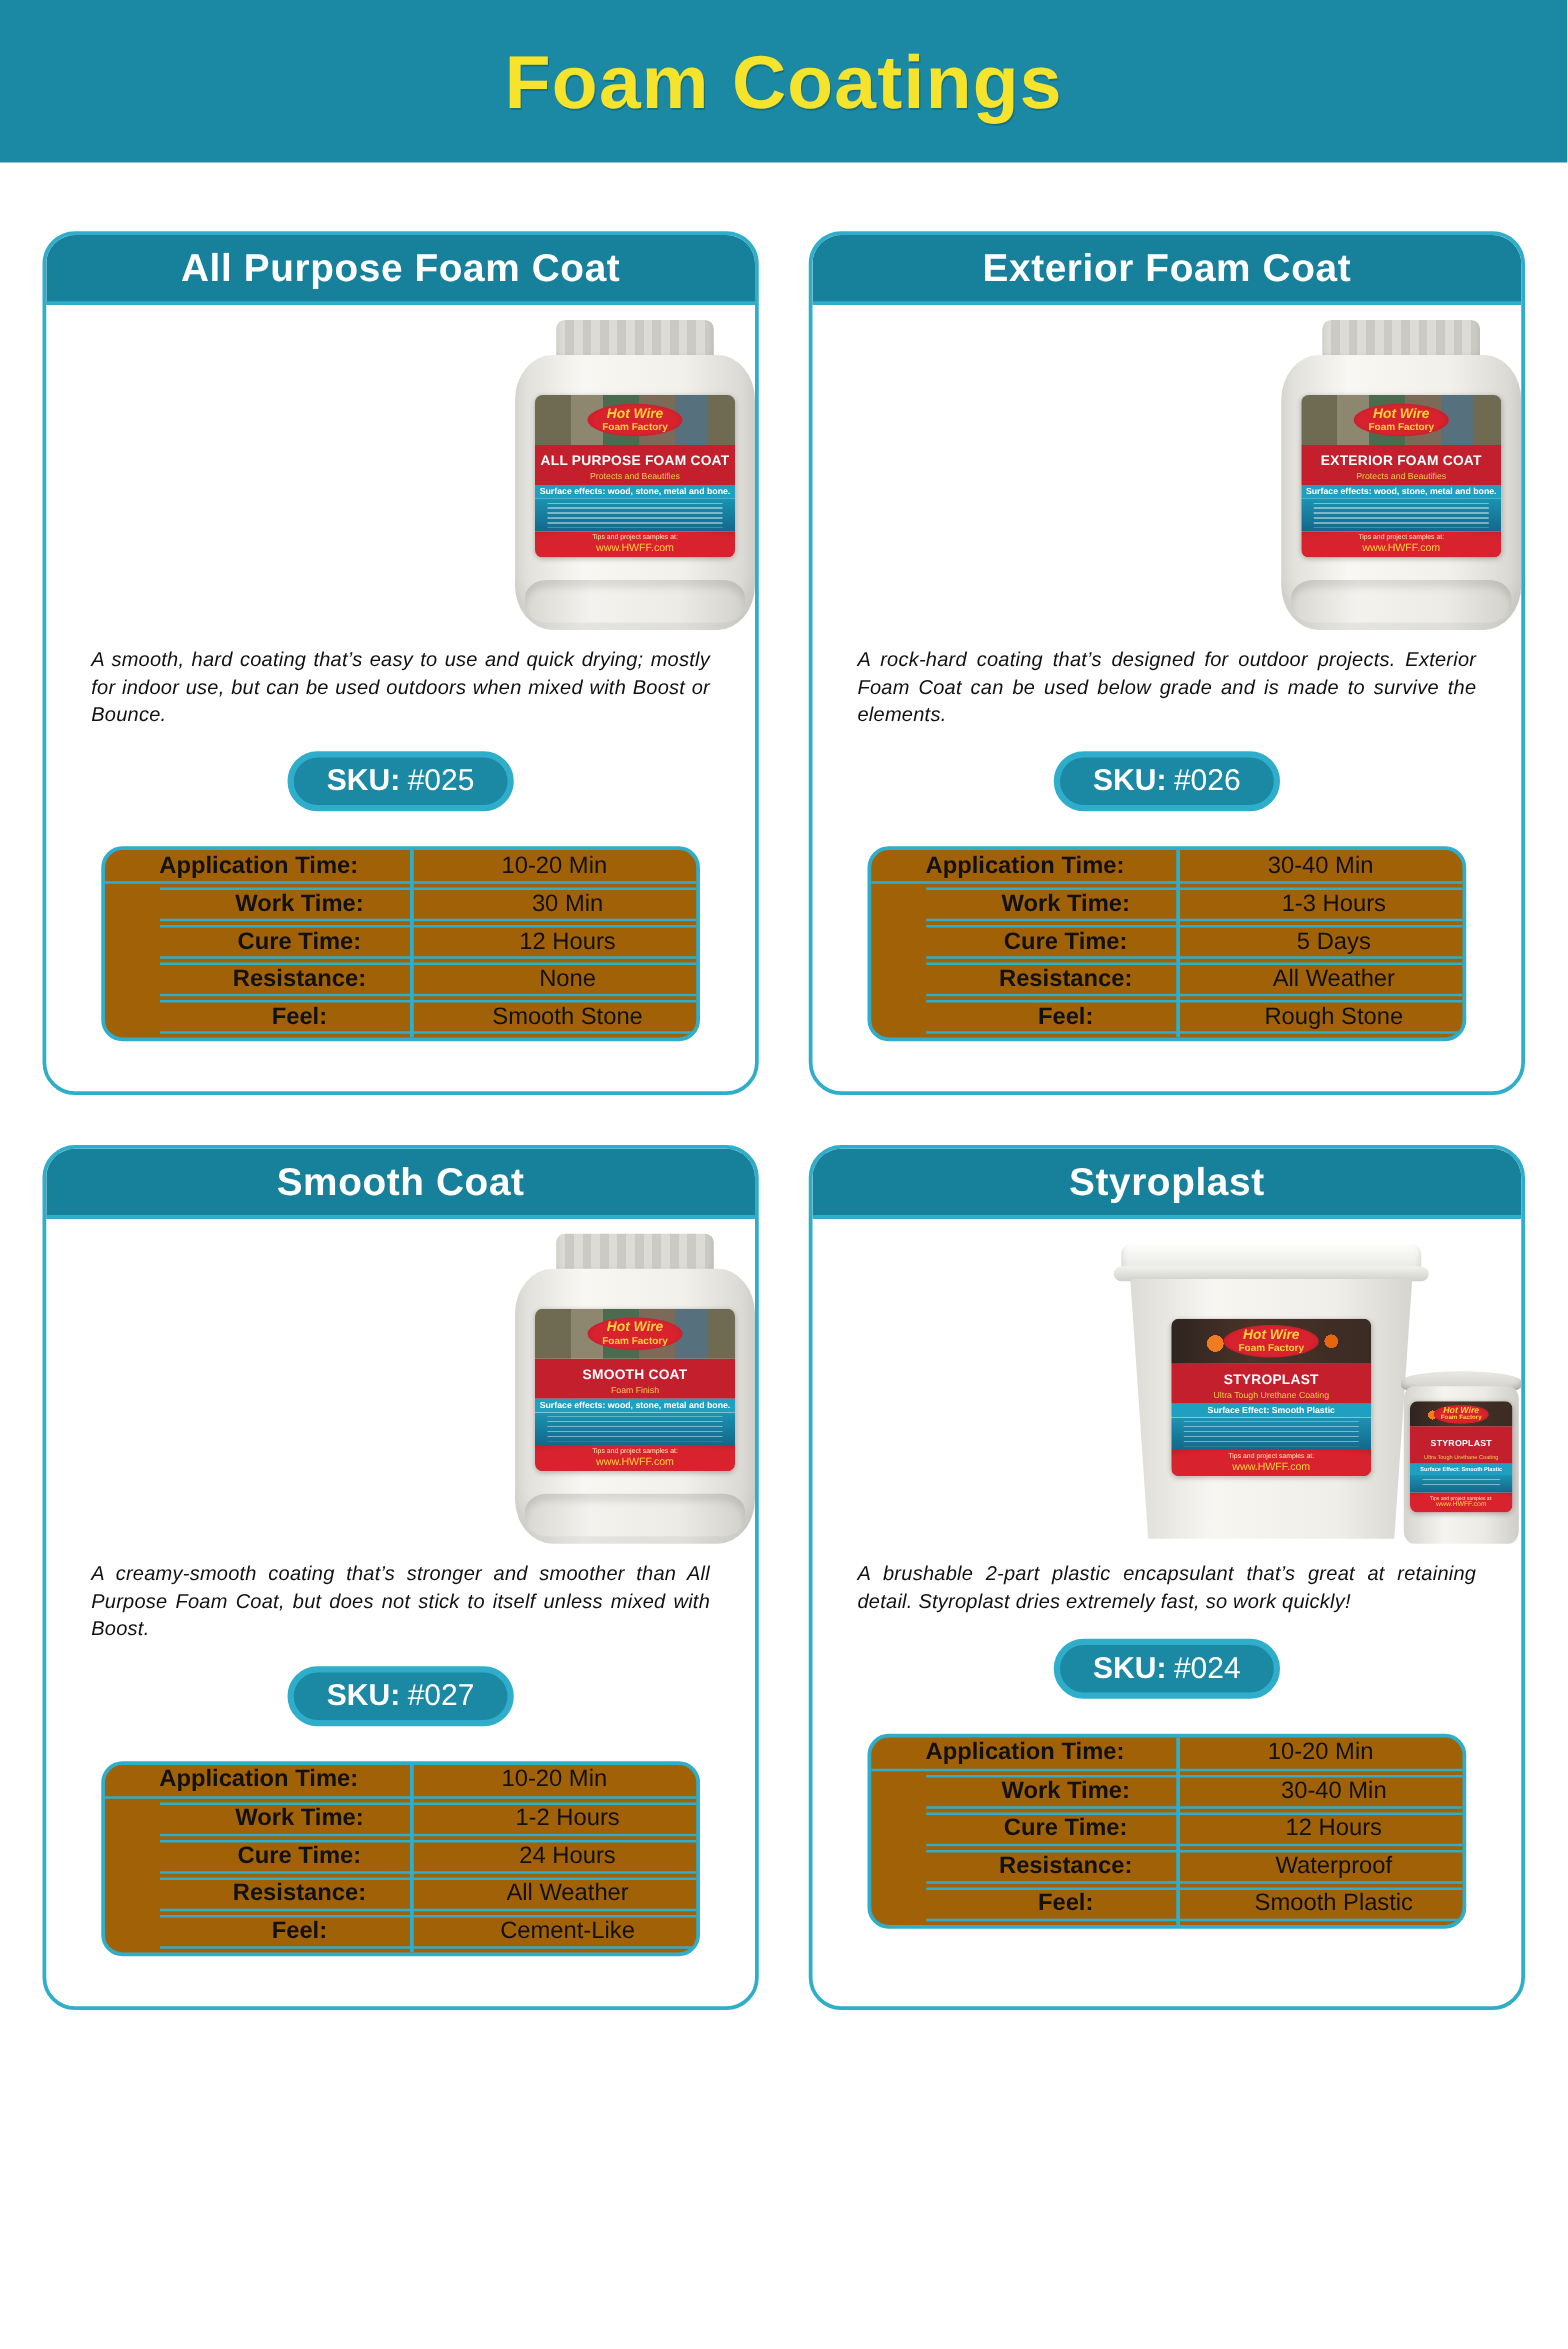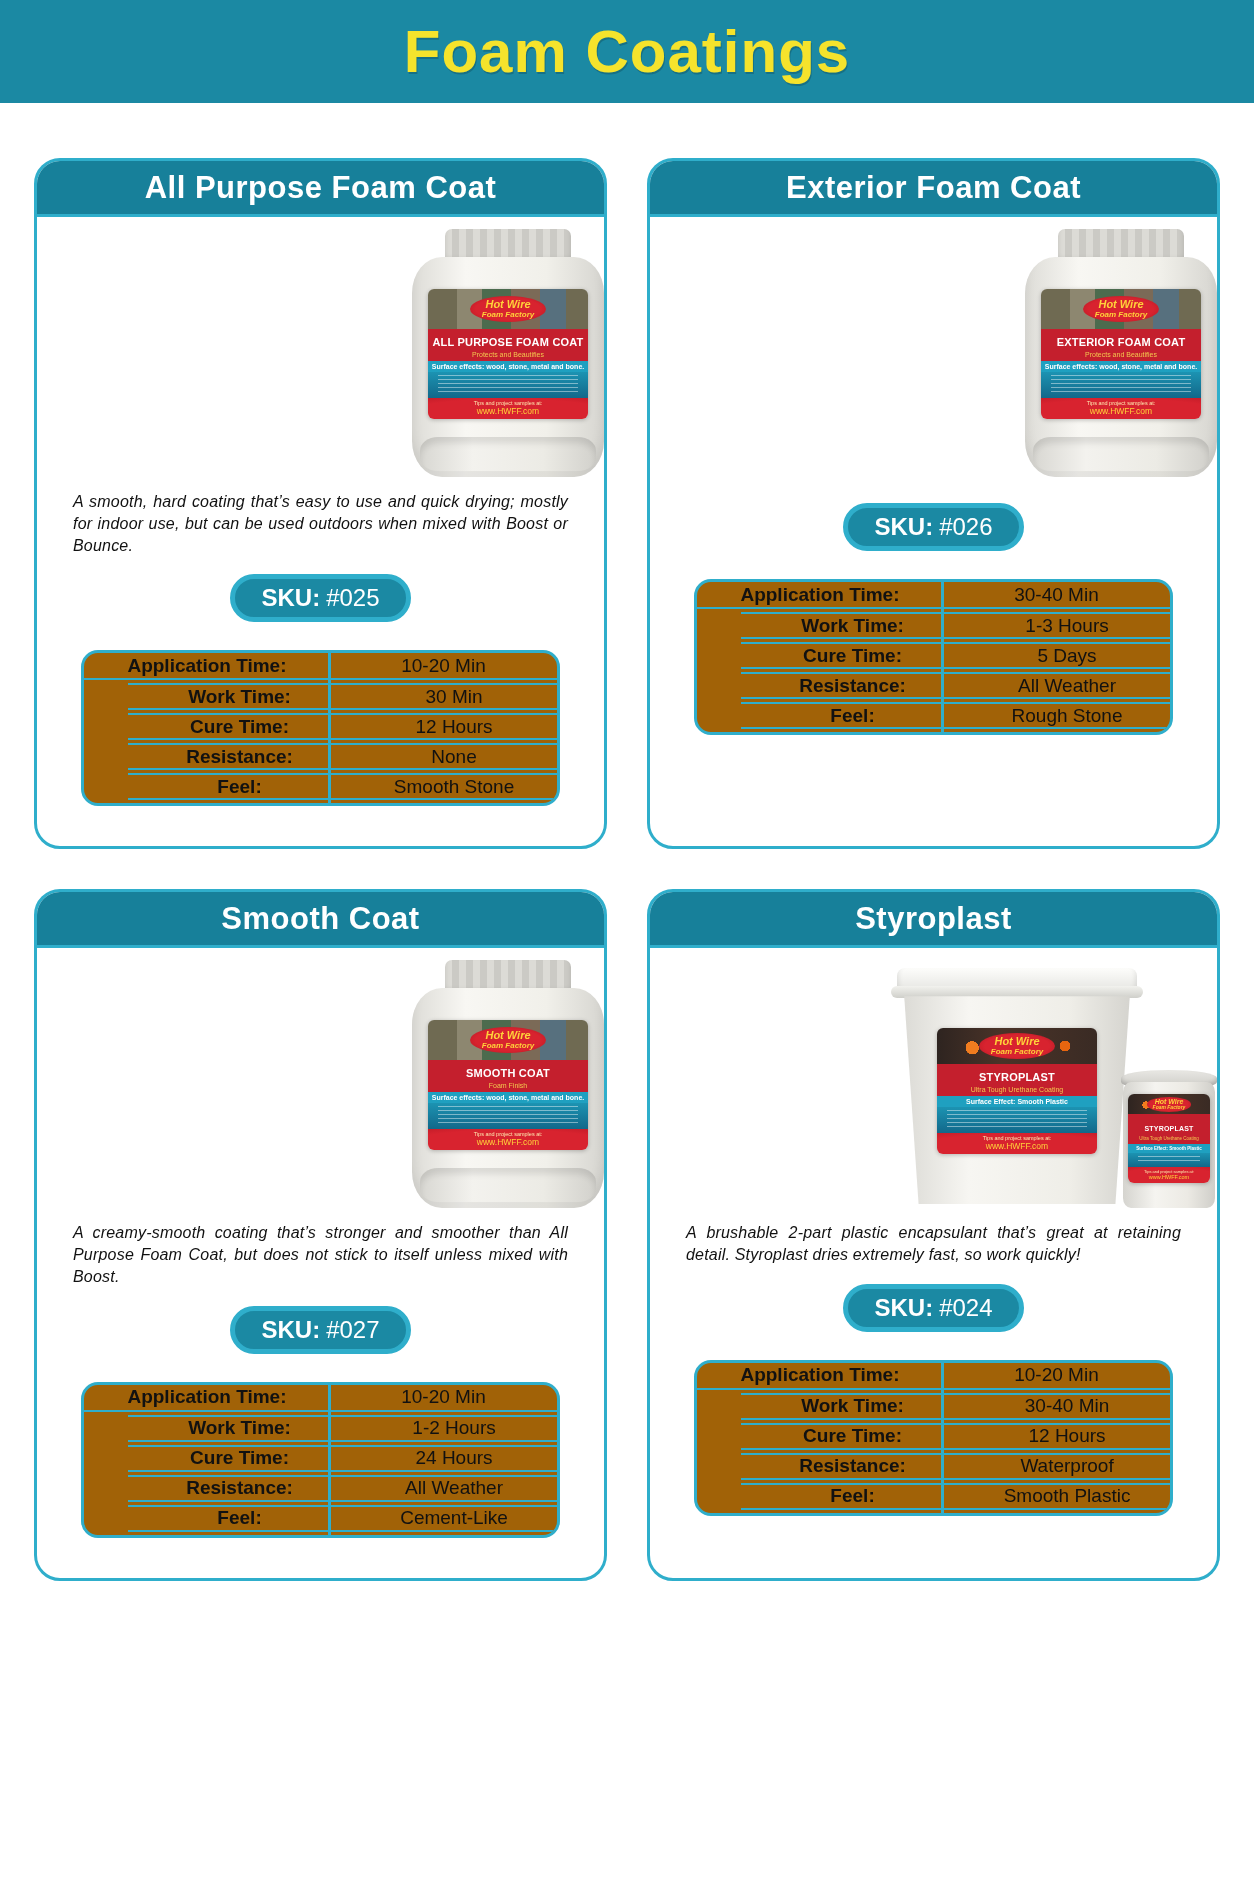--- a/index.html
+++ b/index.html
@@ -11,21 +11,21 @@
     --label-blue:#1FA0C0;
     --ink:#111;
   }
   *{box-sizing:border-box; margin:0; padding:0;}
   html,body{background:#fff;}
   body{
     width:1254px; min-height:1879px; margin:0 auto;
     font-family:"Liberation Sans", sans-serif; color:var(--ink);
   }
   
-  .banner{height:103px; background:var(--primary); display:flex; align-items:center; justify-content:center;}
+  .banner{height:130px; background:var(--primary); display:flex; align-items:center; justify-content:center;}
   .banner-title{
     color:var(--yellow); font-size:60px; font-weight:800; letter-spacing:1px;
     text-shadow:1px 2px 0 rgba(0,0,0,.18);
   }
   
   .cards{
     display:grid; grid-template-columns:1fr 1fr;
     column-gap:48px; row-gap:100px;
     padding:55px 34px 80px;
     gap:40px;
@@ -71,21 +71,21 @@
   .label-collage{
     height:40px; position:relative;
     background:linear-gradient(90deg,#6f6a52 0 18%,#8d8770 18% 34%,#4c6b4e 34% 52%,#7b6a57 52% 70%,#57707e 70% 86%,#6f6a52 86% 100%);
     display:flex; align-items:center; justify-content:center;
   }
   .brand-badge{
     background:radial-gradient(ellipse at center,#d8232f 60%,#a8141f 100%);
     border-radius:50%; padding:3px 12px; text-align:center; line-height:1.05;
   }
   .brand-line1{display:block; color:#ffd23a; font-weight:800; font-size:11px; font-style:italic;}
-  .brand-line2{display:block; color:#ffd23a; font-weight:800; font-size:8px; font-style:italic;}
+  .brand-line2{display:block; color:#ffd23a; font-weight:800; font-size:8px; }
   .label-title-band{background:var(--red); text-align:center; padding:3px 2px 1px;}
   .label-title{color:#fff; font-weight:800; font-size:11px; letter-spacing:.2px;}
   .label-subtitle{display:block; color:#f3c84f; font-size:7px; padding:1px 0 2px;}
   .label-surface{background:var(--label-blue); color:#fff; font-size:7px; font-weight:700; text-align:center; padding:2px 1px;}
   .label-fine{
     height:26px; background:linear-gradient(#1c93b2,#12688a);
     background-clip:padding-box; position:relative;
   }
   .label-fine:before{
     content:""; position:absolute; inset:3px 10px;
@@ -271,20 +271,21 @@
           </div>
           <div class="label-surface">Surface effects: wood, stone, metal and bone.</div>
           <div class="label-fine"></div>
           <div class="label-url-band">
             <span class="url-caption">Tips and project samples at:</span>
             <span class="label-url">www.HWFF.com</span>
           </div>
         </div>
       </div>
     </div>
+    <p class="desc">A rock-hard coating that’s designed for outdoor projects. Exterior Foam Coat can be used below grade and is made to survive the elements.</p>
     <div class="sku-row">
       <span class="sku-pill">
         <span class="sku-label">SKU:</span><span class="sku-value">#026</span>
       </span>
     </div>
     <div class="spec-wrap">
       <div class="spec-table">
         <div class="spec-row">
           <span class="spec-label">Application Time:</span>
           <span class="spec-value">30-40 Min</span>

